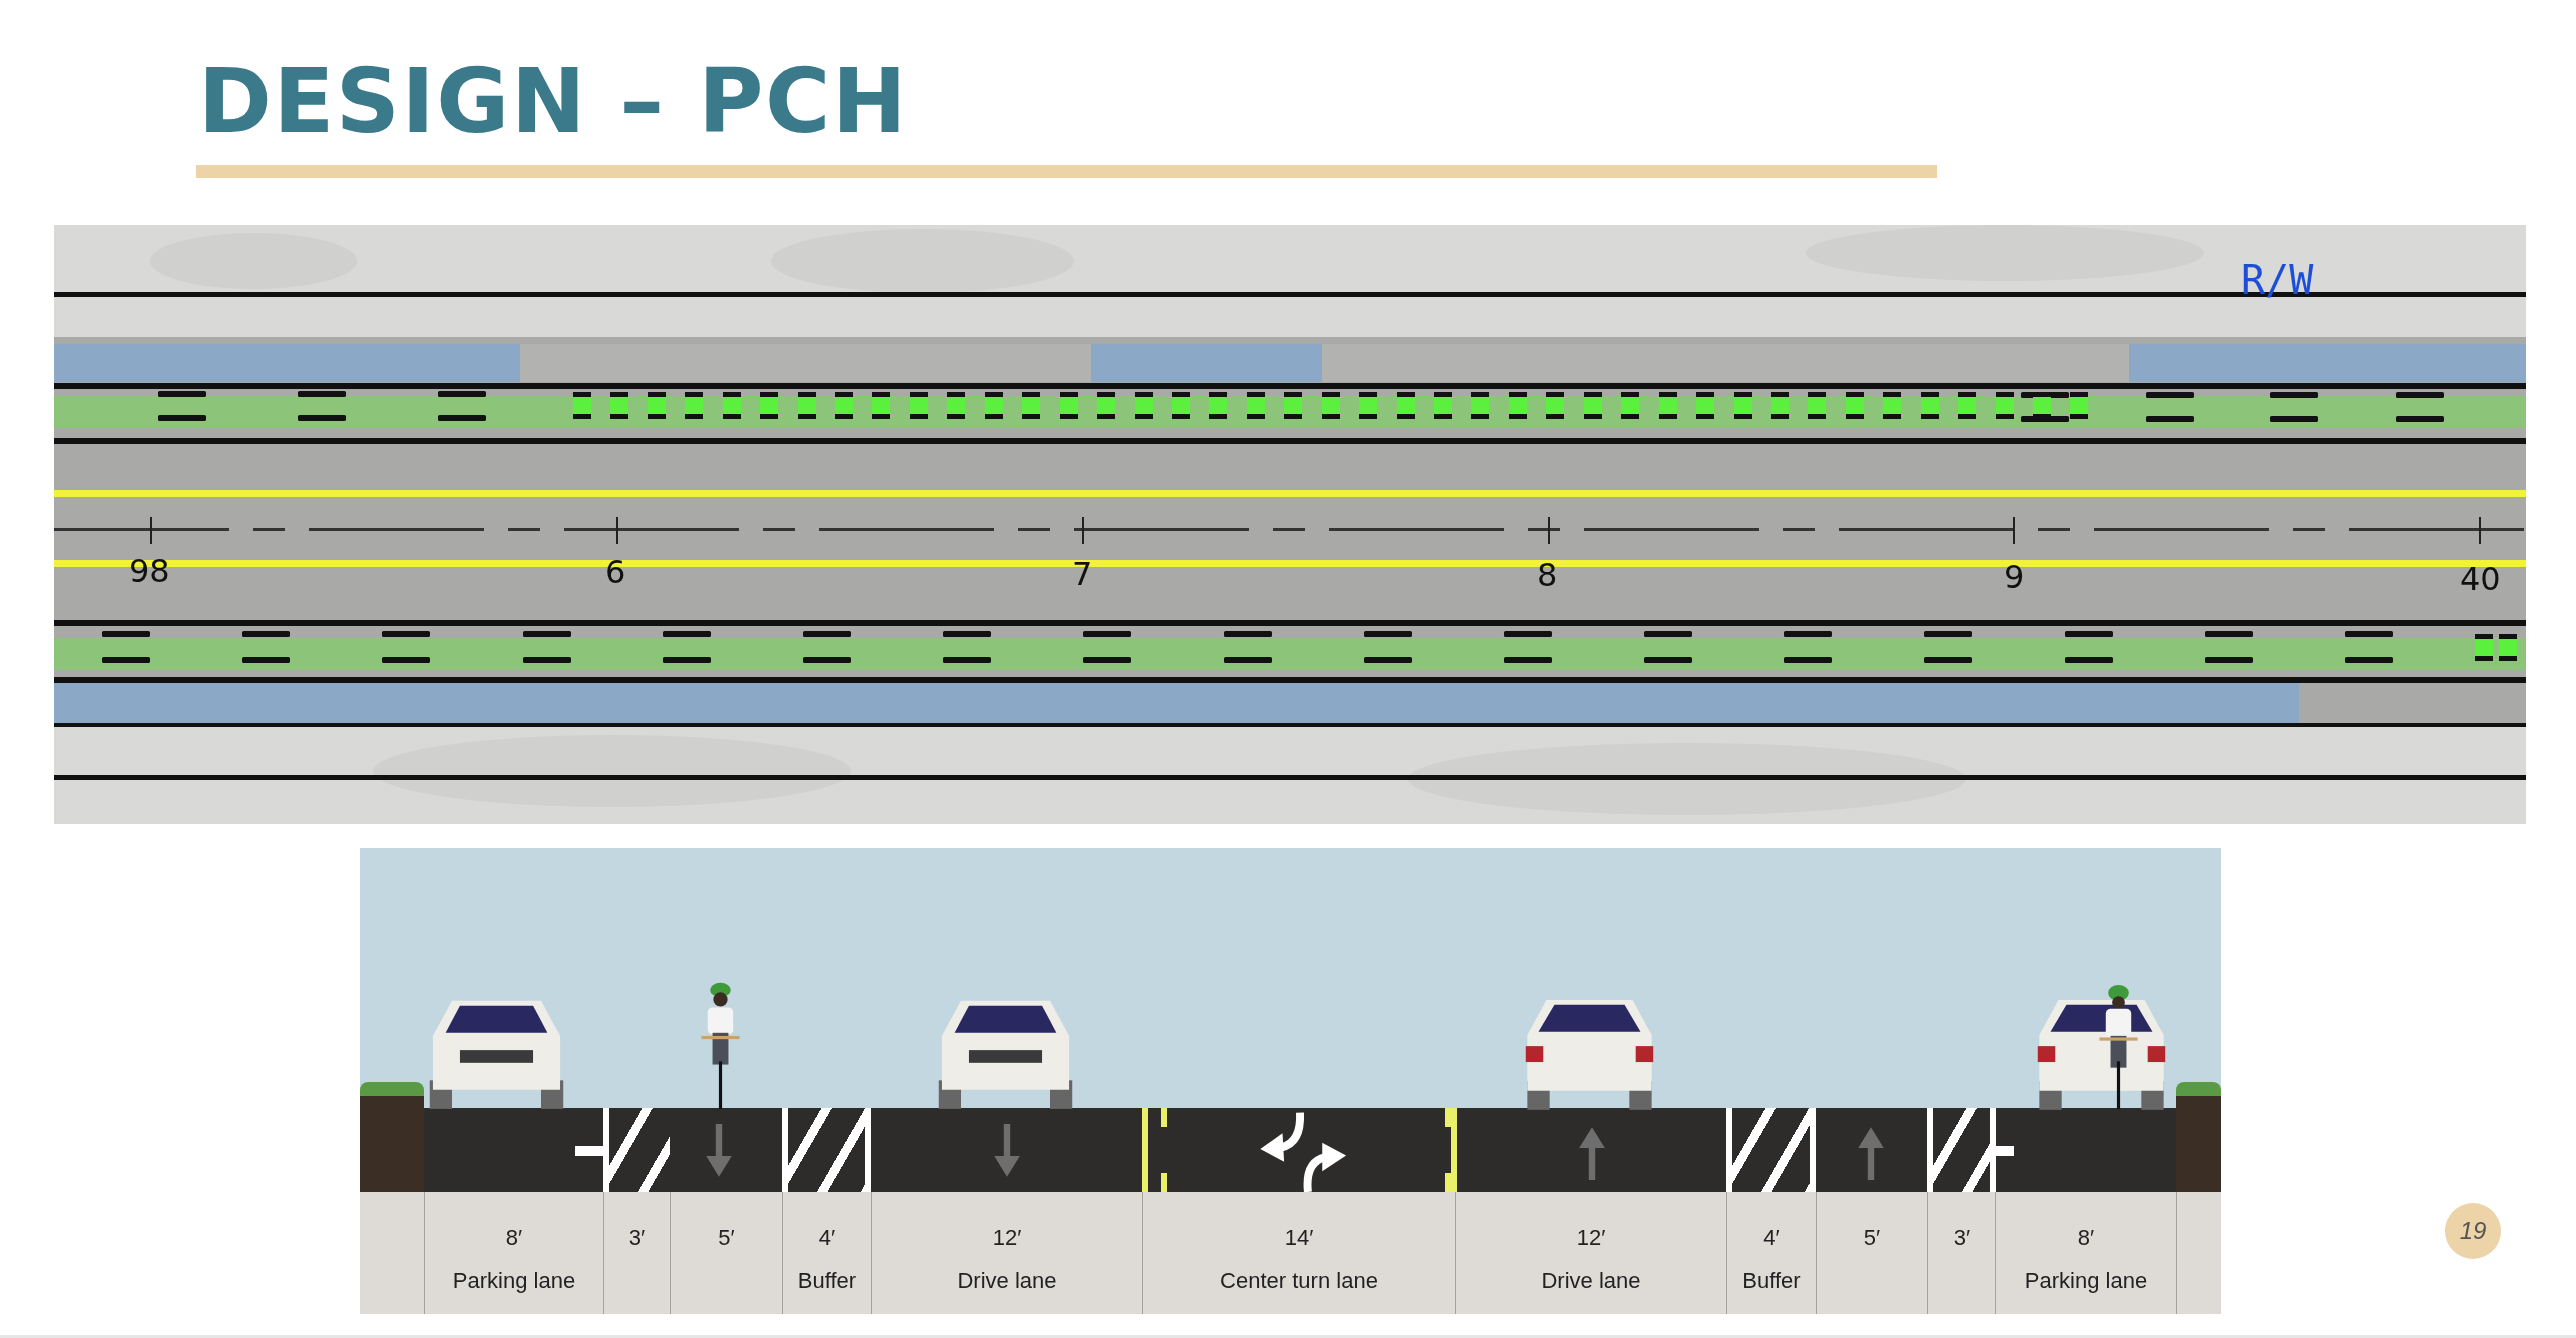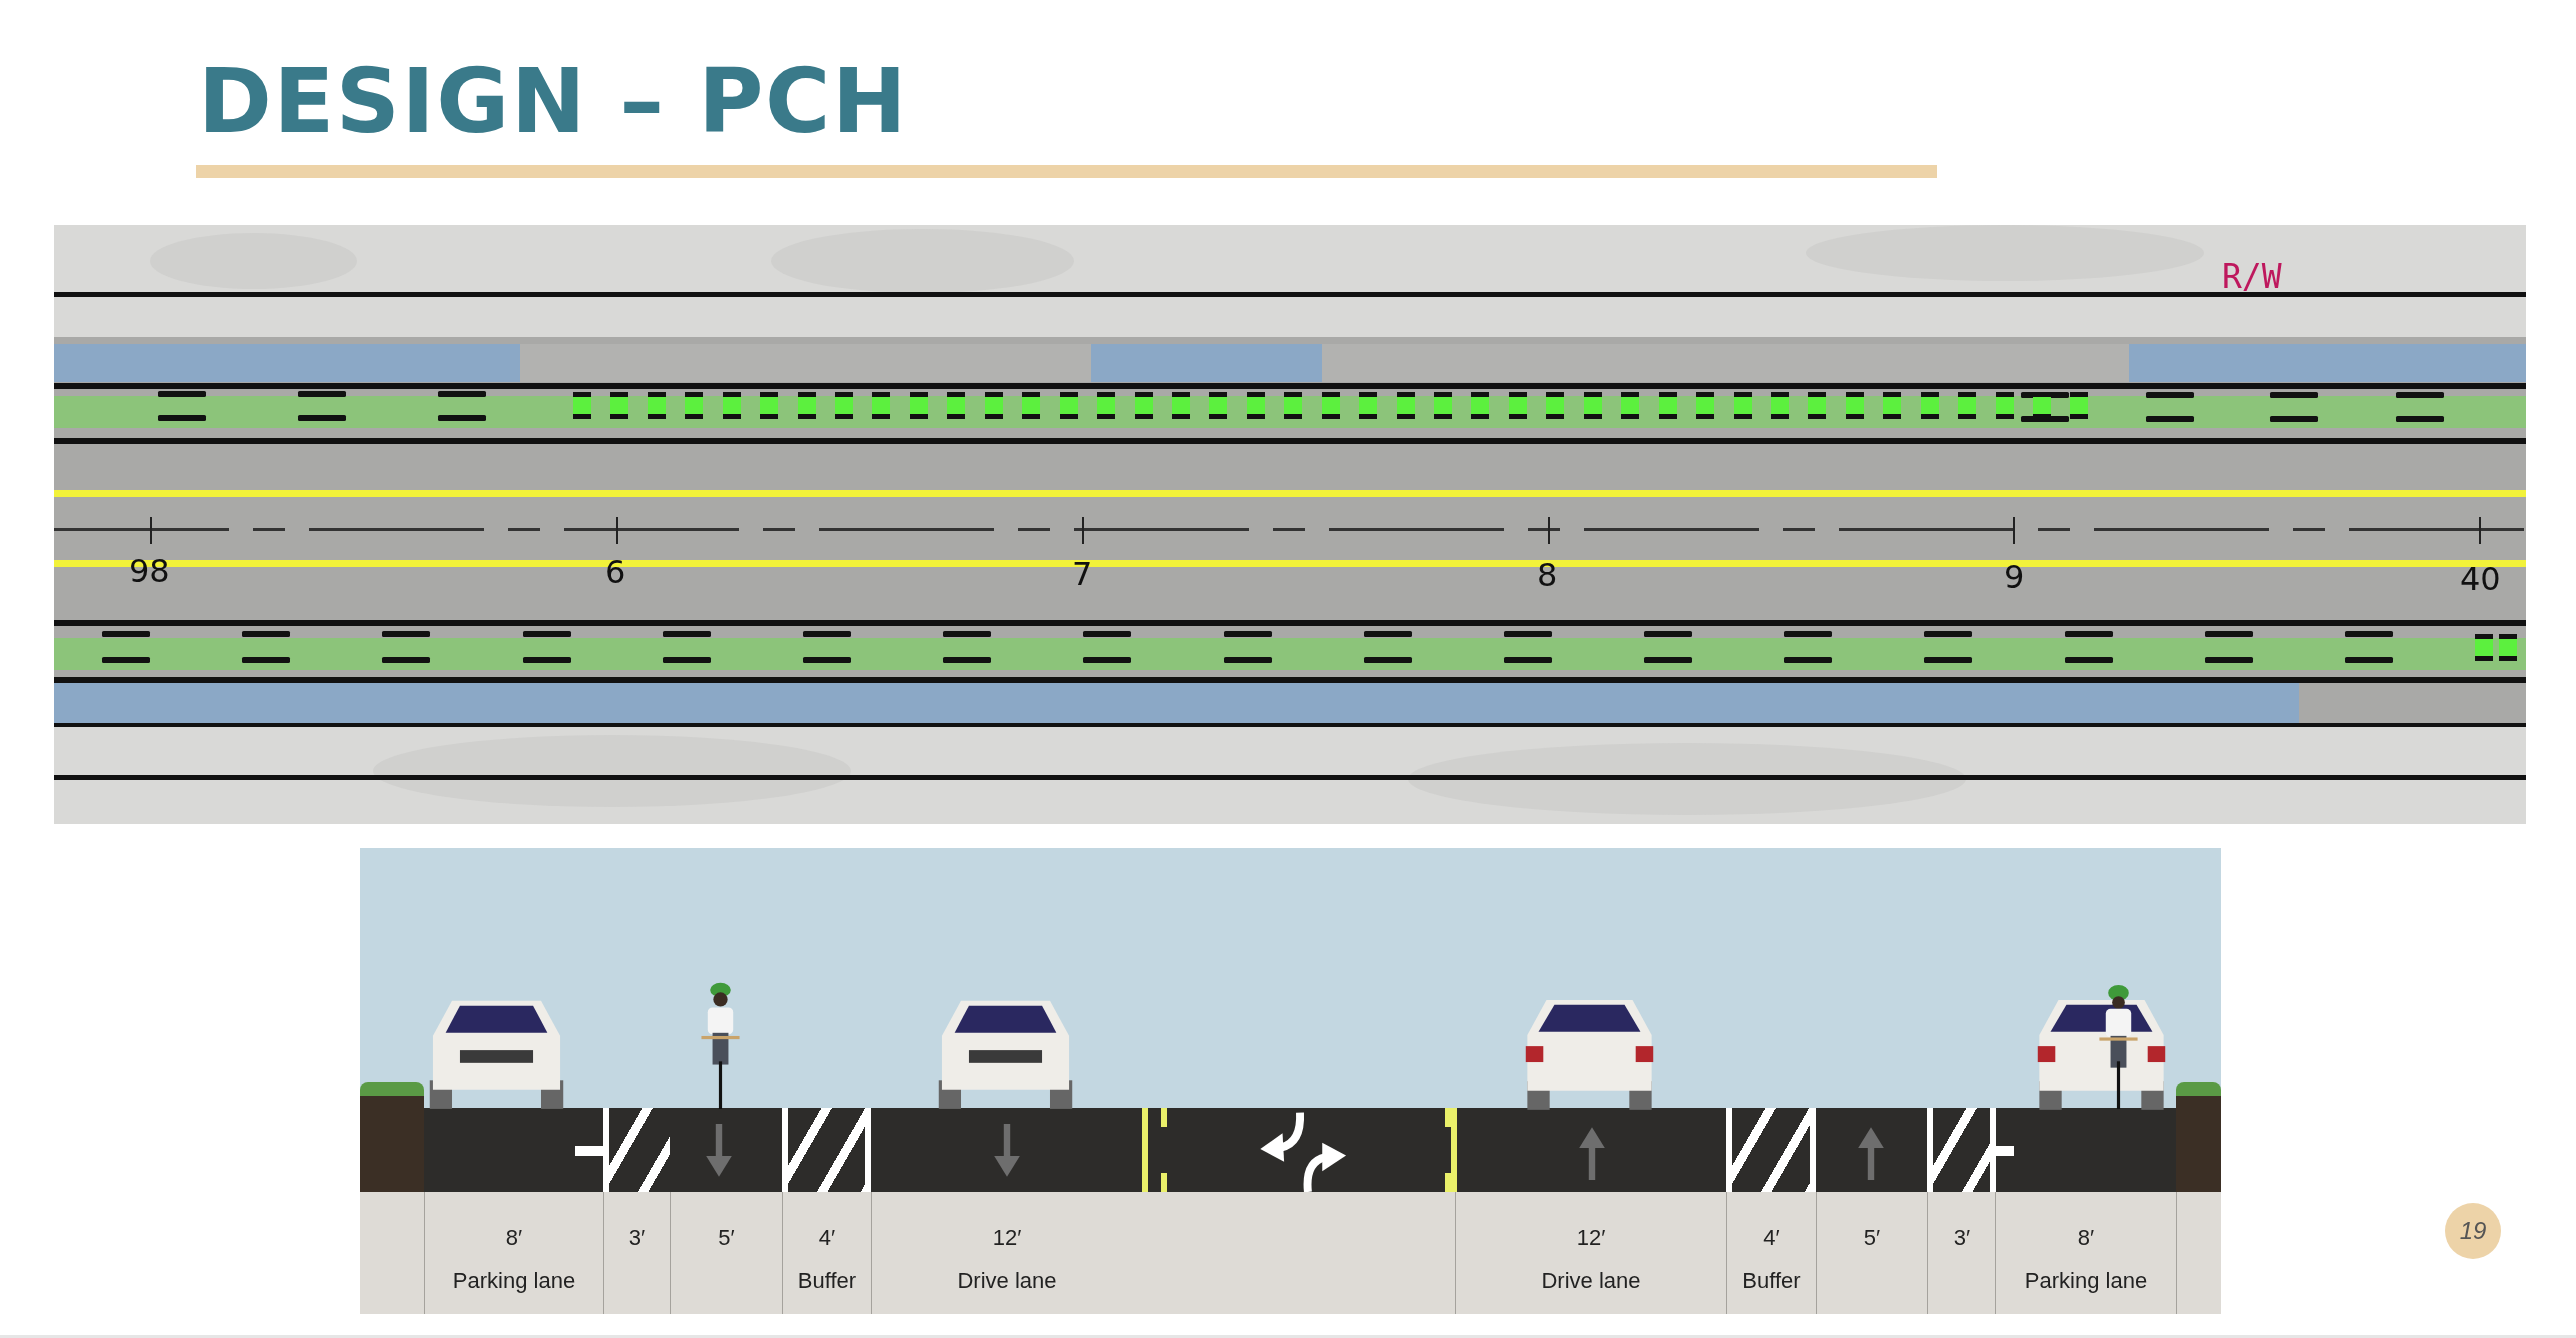--- a/index.html
+++ b/index.html
@@ -11,21 +11,21 @@
   
   #plan { left:54px; top:225px; width:2472px; height:599px; background:#d9d9d7; overflow:hidden; }
   .tex { position:absolute; border-radius:50%; background:#c9c9c6; opacity:.55; }
   .ln { position:absolute; left:0; width:100%; background:#111; }
   .band { position:absolute; }
   .dash-pair { position:absolute; width:48px; }
   .dash-pair i { position:absolute; left:0; width:48px; height:6.4px; background:#111; border-radius:1.6px; }
   .gbox { position:absolute; width:17.5px; height:27px; background:#5cf03e; border-top:5.6px solid #111; border-bottom:5.6px solid #111; box-sizing:border-box; }
   .sta { position:absolute; font-family:"DejaVu Sans", sans-serif; font-size:32px; color:#111; }
   .tick { position:absolute; width:2.4px; height:27px; background:#222; }
-  #rw { font-family:"DejaVu Sans Mono", monospace; font-size:33px; color:#be185d; }
+  #rw { font-family:"DejaVu Sans Mono", monospace; font-size:40px; color:#1d4ed8;margin-left:19px; }
 
   
   #xs { left:360px; top:848px; width:1861px; height:466px; background:#c3d7e1; overflow:hidden; }
   #road { position:absolute; left:0; top:260px; width:100%; height:84px; background:#2d2c2a; }
   #labels { position:absolute; left:0; top:344px; width:100%; height:122px; background:#dedbd6; }
   .seg { position:absolute; top:0; height:122px; border-left:1.6px solid #a5a29d; box-sizing:border-box; text-align:center; color:#222; }
   .seg .w { position:absolute; top:33px; left:0; width:100%; font-size:22px; }
   .seg .n { position:absolute; top:76px; left:0; width:100%; font-size:22px; }
   .curb { position:absolute; top:247px; height:97px; background:#3b2f25; }
   .grass { position:absolute; top:234px; height:14.3px; background:#5a9a45; border-radius:8px 8px 0 0; }
@@ -346,20 +346,24 @@
         <div class="n"></div>
       </div>
     <div class="seg" style="left:422px;width:89px;">
         <div class="w">4′</div>
         <div class="n">Buffer</div>
       </div>
     <div class="seg" style="left:511px;width:271px;">
         <div class="w">12′</div>
         <div class="n">Drive lane</div>
       </div>
+    <div class="seg" style="left:782px;width:313px;">
+        <div class="w">14′</div>
+        <div class="n">Center turn lane</div>
+      </div>
     <div class="seg" style="left:1095px;width:271px;">
         <div class="w">12′</div>
         <div class="n">Drive lane</div>
       </div>
     <div class="seg" style="left:1366px;width:90px;">
         <div class="w">4′</div>
         <div class="n">Buffer</div>
       </div>
     <div class="seg" style="left:1456px;width:111px;">
         <div class="w">5′</div>

